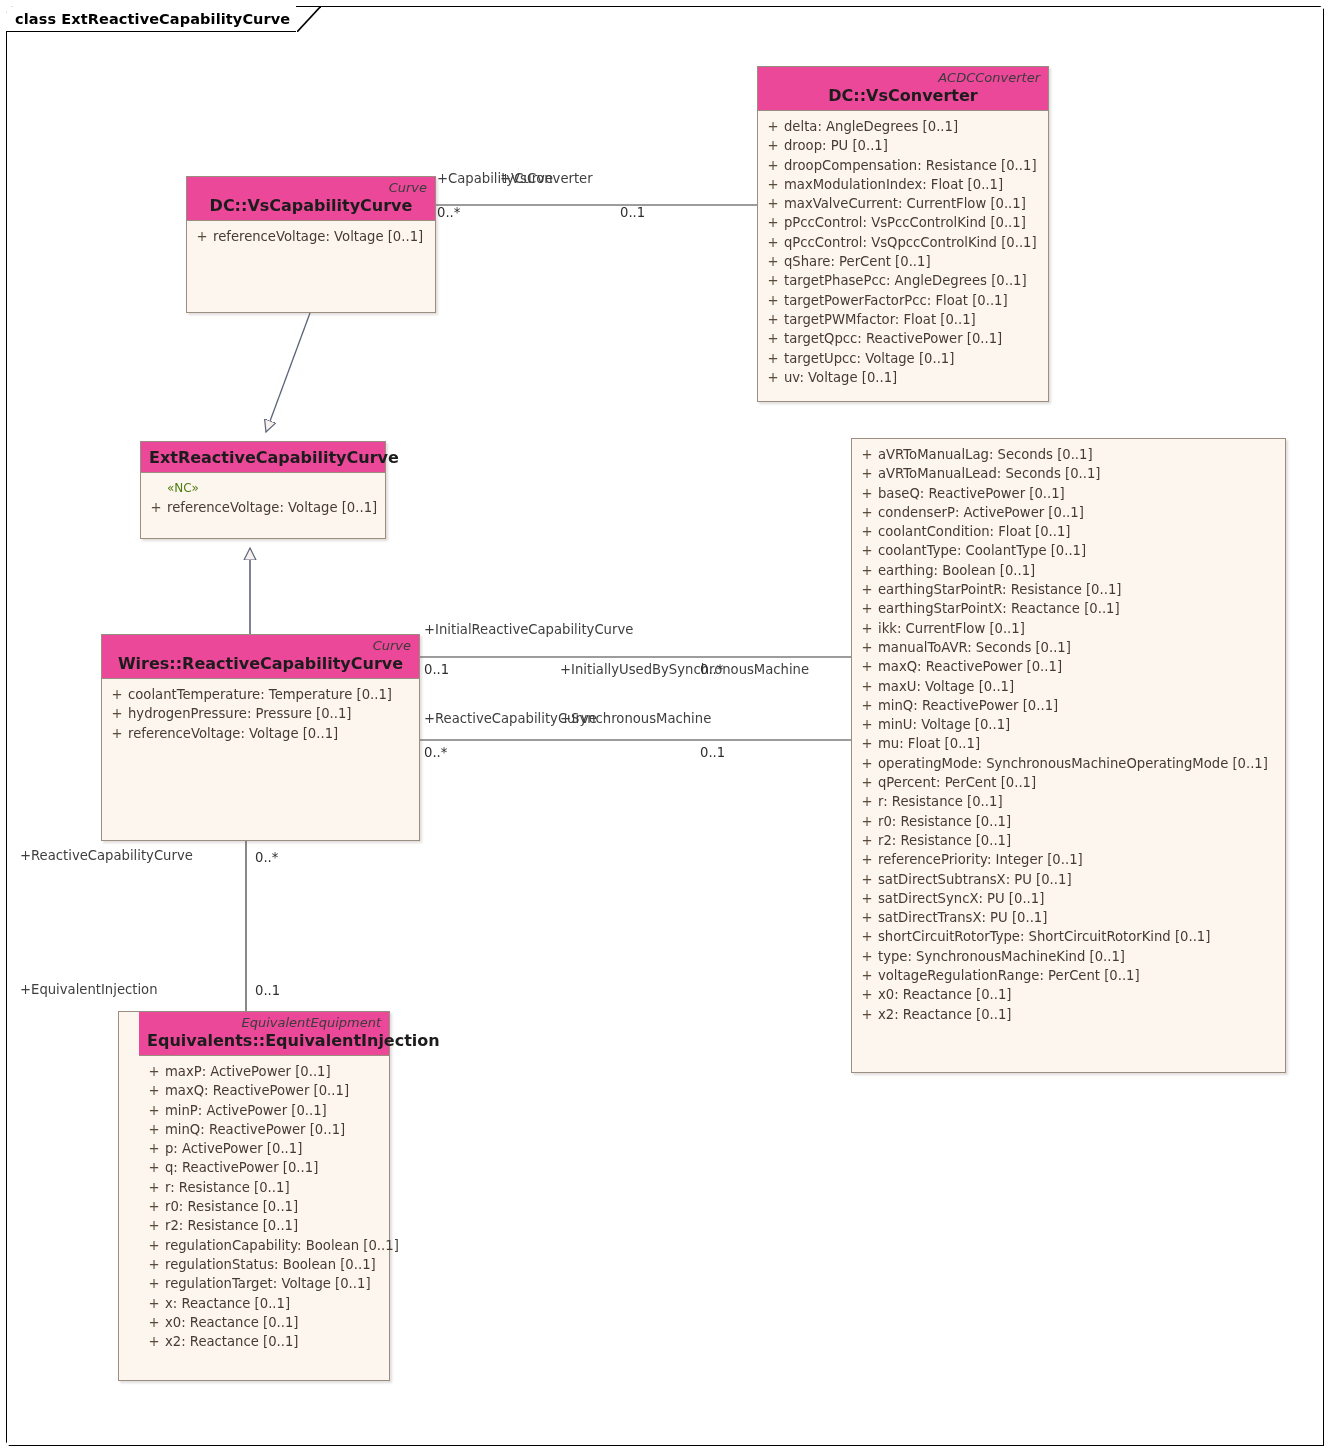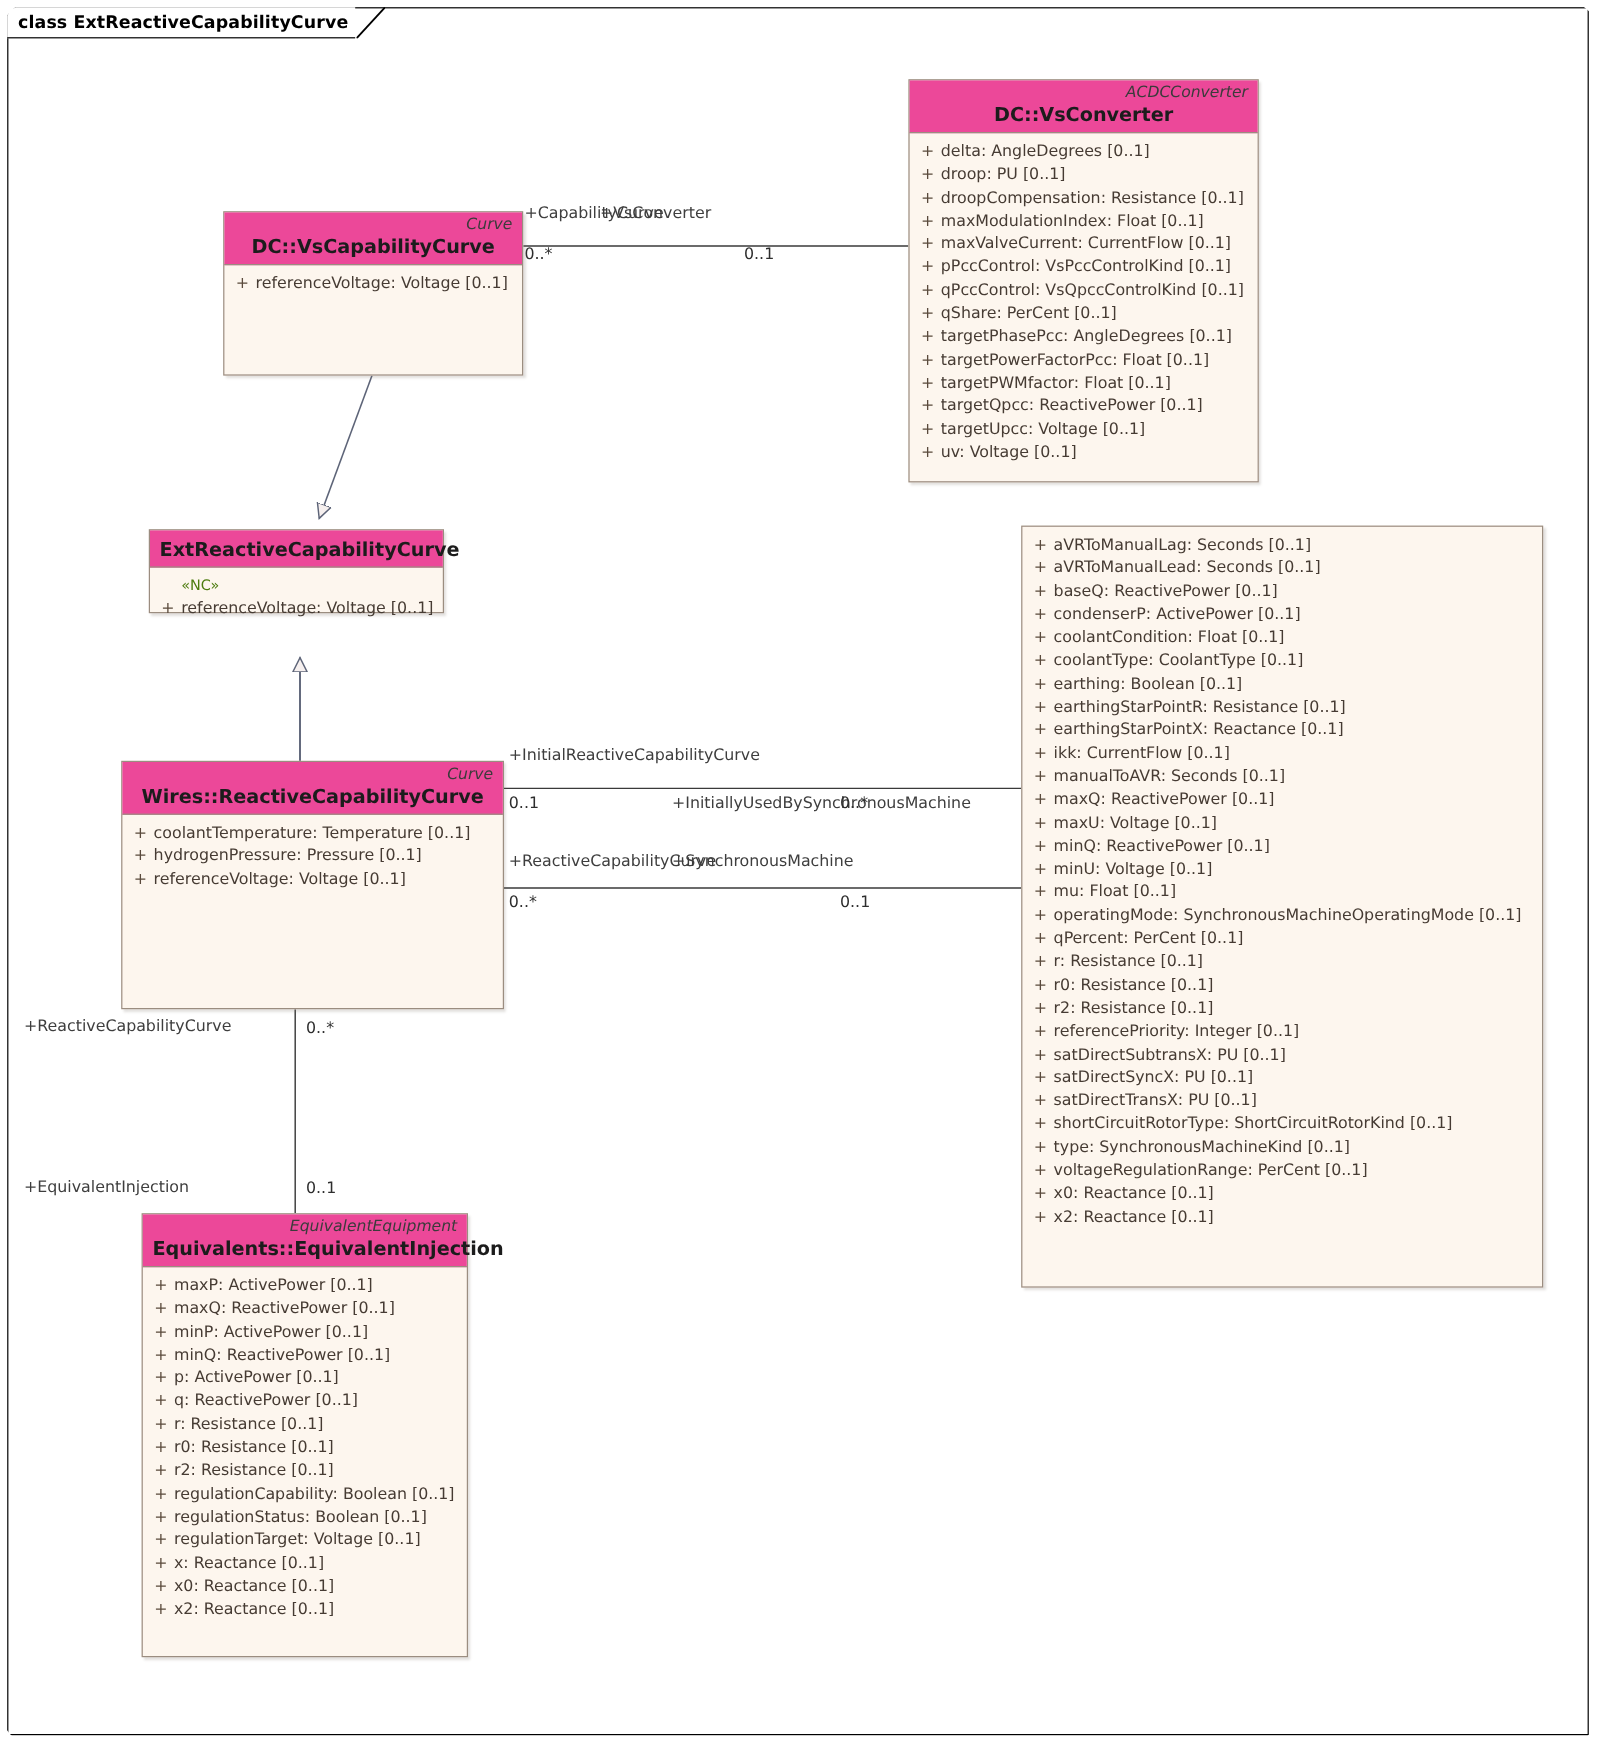--- a/index.html
+++ b/index.html
@@ -245,21 +245,21 @@
       <div class="uml-name">DC::VsCapabilityCurve</div>
     </div>
     <div class="uml-body">
         <div class="attr-row">
           <span class="attr-vis">+</span>
           <span class="attr-text">referenceVoltage: Voltage [0..1]</span>
         </div>
       </div>
   </div>
 
-  <div class="uml-class" id="cls-extreactive" style="left:124px; top:441px; width:246px; height:70px;">
+  <div class="uml-class" id="cls-extreactive" style="left:140px; top:441px; width:246px; height:98px;">
     <div class="uml-head" style="padding-top:6px;">
       <div class="uml-name">ExtReactiveCapabilityCurve</div>
     </div>
     <div class="uml-body">
       <div class="attr-stereo">«NC»</div>
       <div>
           <div class="attr-row">
             <span class="attr-vis">+</span>
             <span class="attr-text">referenceVoltage: Voltage [0..1]</span>
           </div>
@@ -406,21 +406,21 @@
           <span class="attr-vis">+</span>
           <span class="attr-text">x0: Reactance [0..1]</span>
         </div>
         <div class="attr-row">
           <span class="attr-vis">+</span>
           <span class="attr-text">x2: Reactance [0..1]</span>
         </div>
       </div>
   </div>
 
-  <div class="uml-class" id="cls-equivalentinjection" style="left:118px; top:1011px; width:272px; height:370px;">
+  <div class="uml-class" id="cls-equivalentinjection" style="left:118px; top:1011px; width:272px; height:370px;padding-left:20px;">
     <div class="uml-head">
       <div class="uml-stereotype">EquivalentEquipment</div>
       <div class="uml-name">Equivalents::EquivalentInjection</div>
     </div>
     <div class="uml-body">
         <div class="attr-row">
           <span class="attr-vis">+</span>
           <span class="attr-text">maxP: ActivePower [0..1]</span>
         </div>
         <div class="attr-row">

